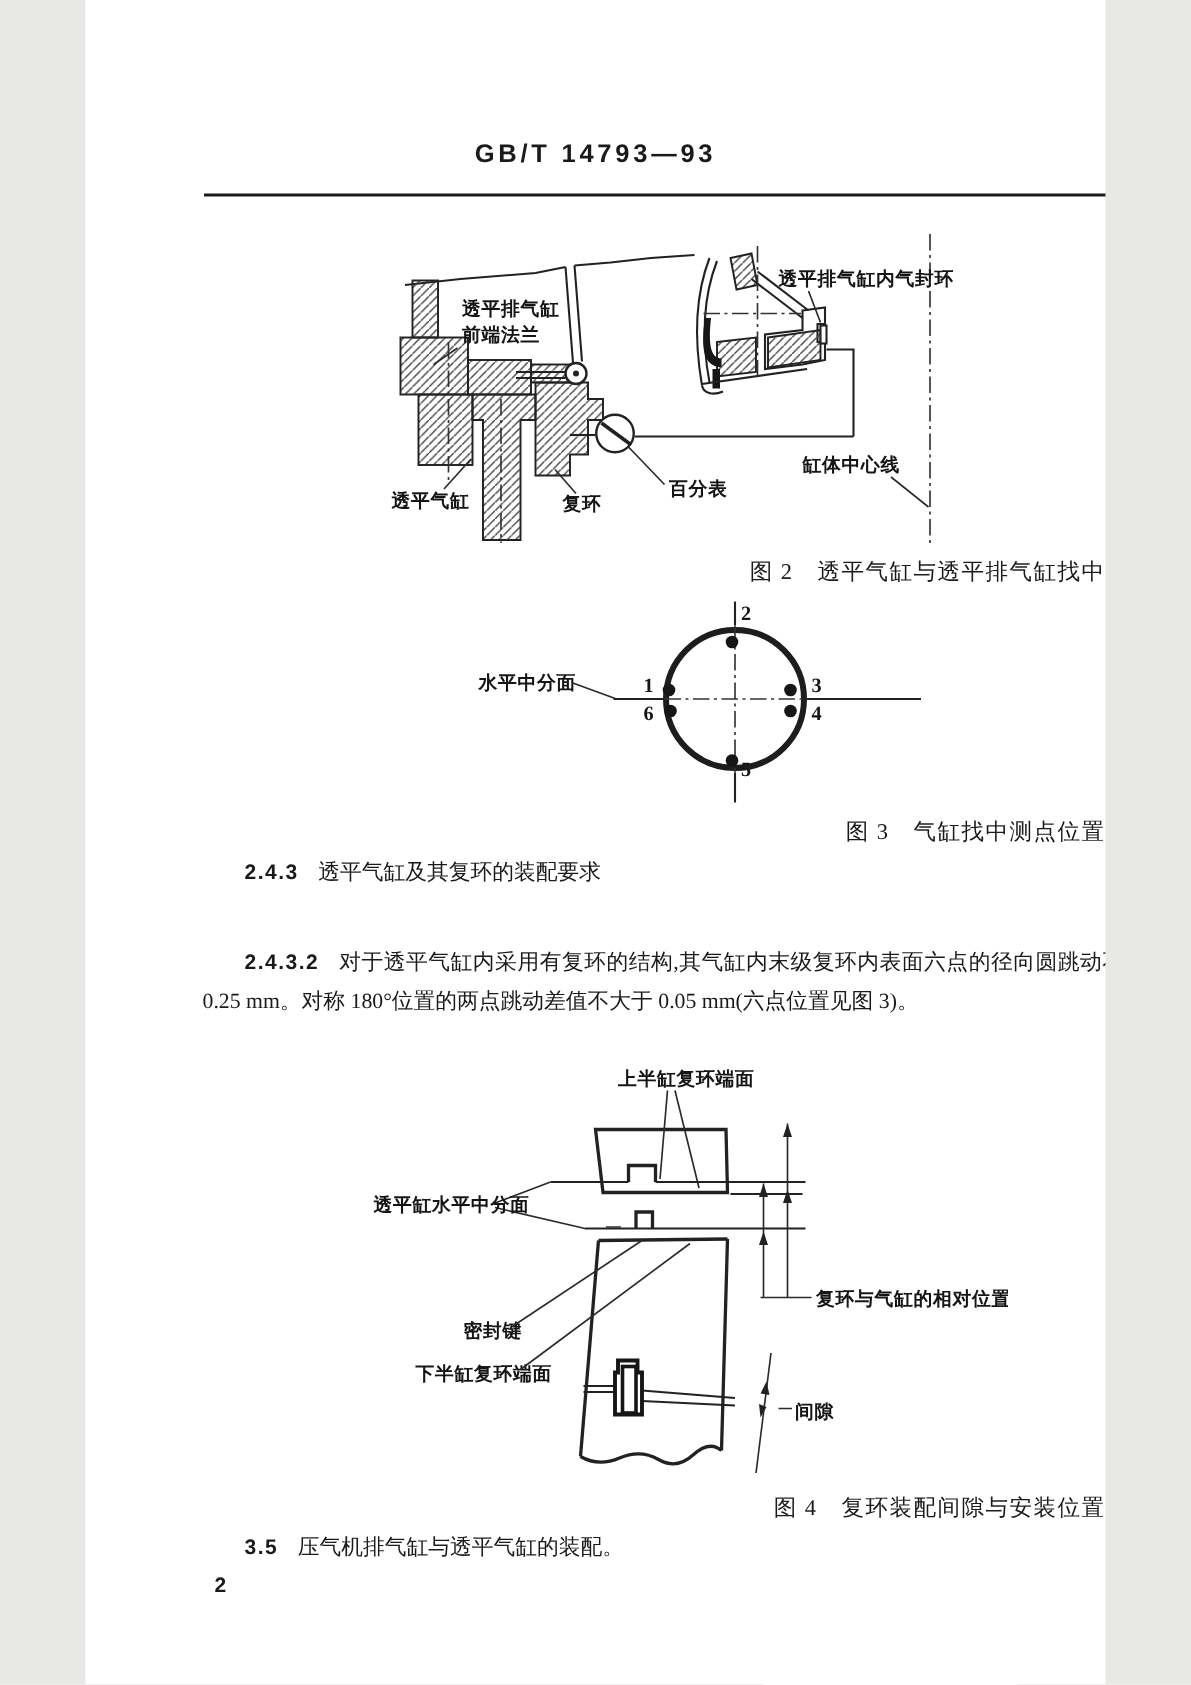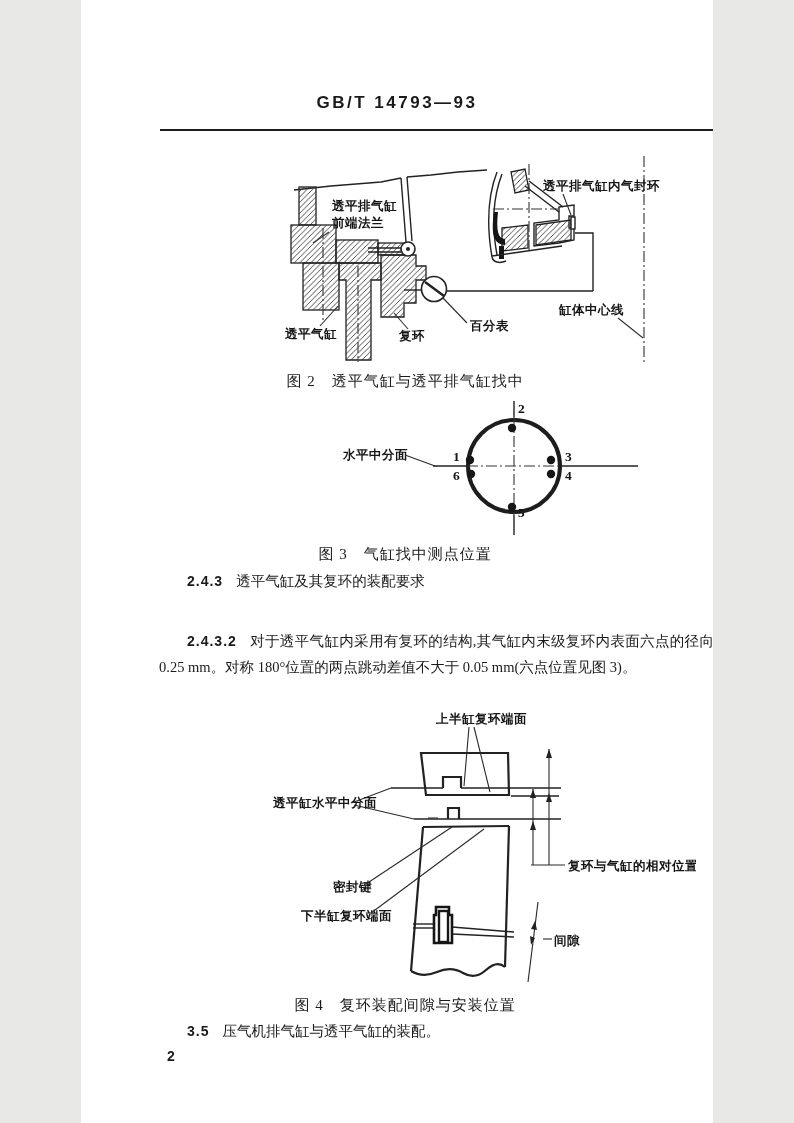--- a/index.html
+++ b/index.html
@@ -1,30 +1,30 @@
 <!DOCTYPE html>
 <html><head>
 <meta charset="utf-8">
 <style>
   html,body{margin:0;padding:0;background:#e8e8e6;}
   .page{
-    position:relative;width:632px;height:1123px;margin:0 auto;
+    position:relative;width:680px;height:1123px;margin:0 auto;
     background:#ffffff;overflow:hidden;
     font-family:"Liberation Serif","DejaVu Serif",serif;
     color:#1a1a1a;
   }
   .hdr{
     position:absolute;top:93px;left:0;right:0;text-align:center;
     font-size:17px;font-weight:bold;letter-spacing:2.5px;
     font-family:"Liberation Sans","DejaVu Sans",sans-serif;
   }
   .rule{position:absolute;top:129px;left:79px;width:641px;height:2px;background:#1c1c1c;}
   .figsvg{position:absolute;}
   .cap{
-    position:absolute;left:0;right:0;text-align:center;
+    position:absolute;left:0;right:0;text-align:right;
     font-size:15px;letter-spacing:1px;padding-left:16px;
   }
   .clause{
     position:absolute;left:78px;width:644px;
     font-size:14.5px;line-height:26px;text-align:justify;
   }
   .clause .num{
     font-family:"Liberation Sans","DejaVu Sans",sans-serif;
     font-weight:bold;font-size:14px;letter-spacing:1px;margin-right:13px;margin-left:28px;
   }

